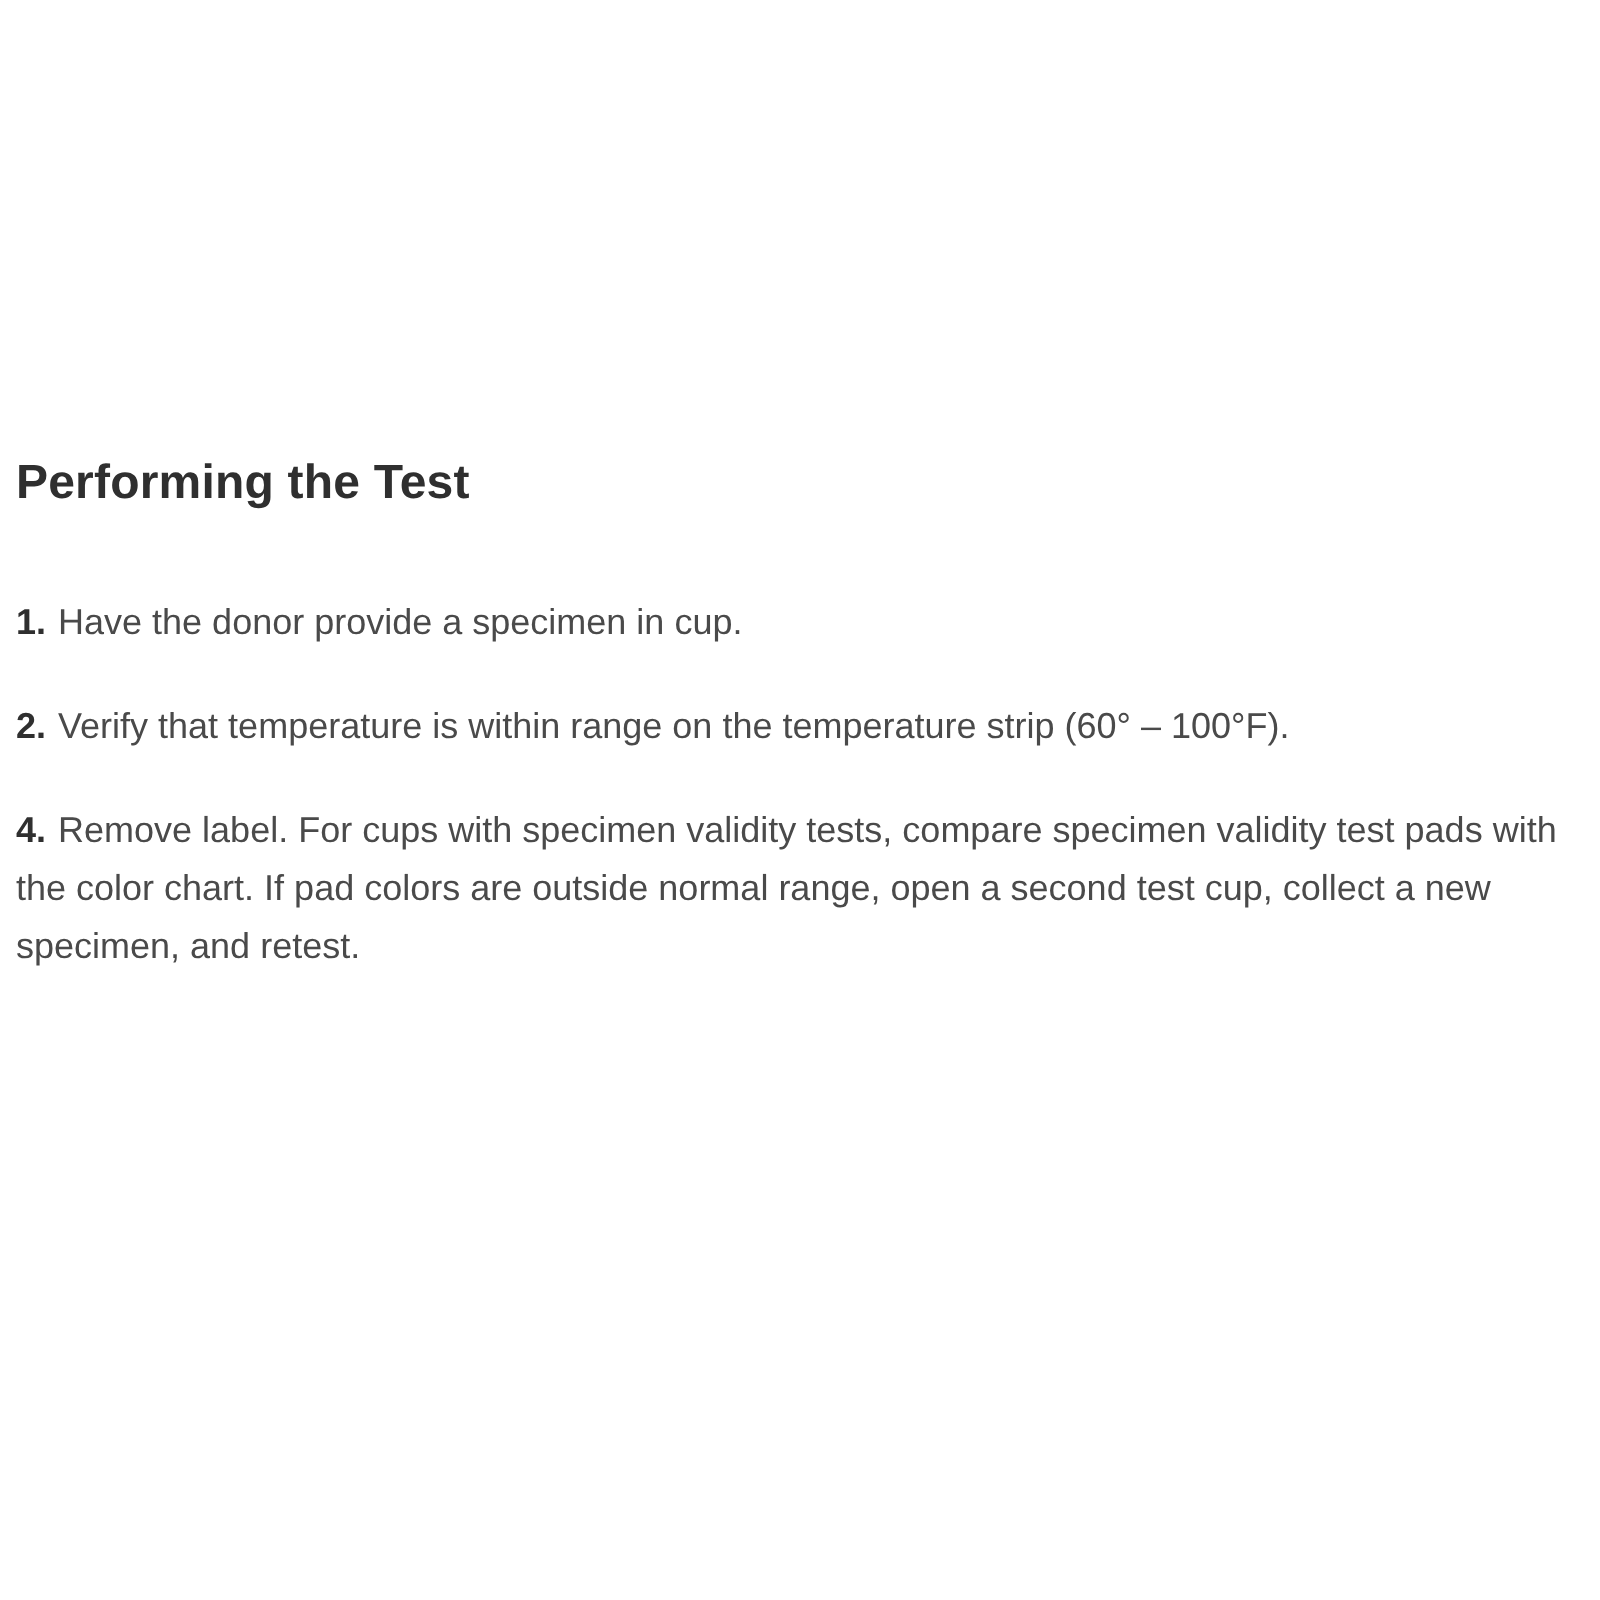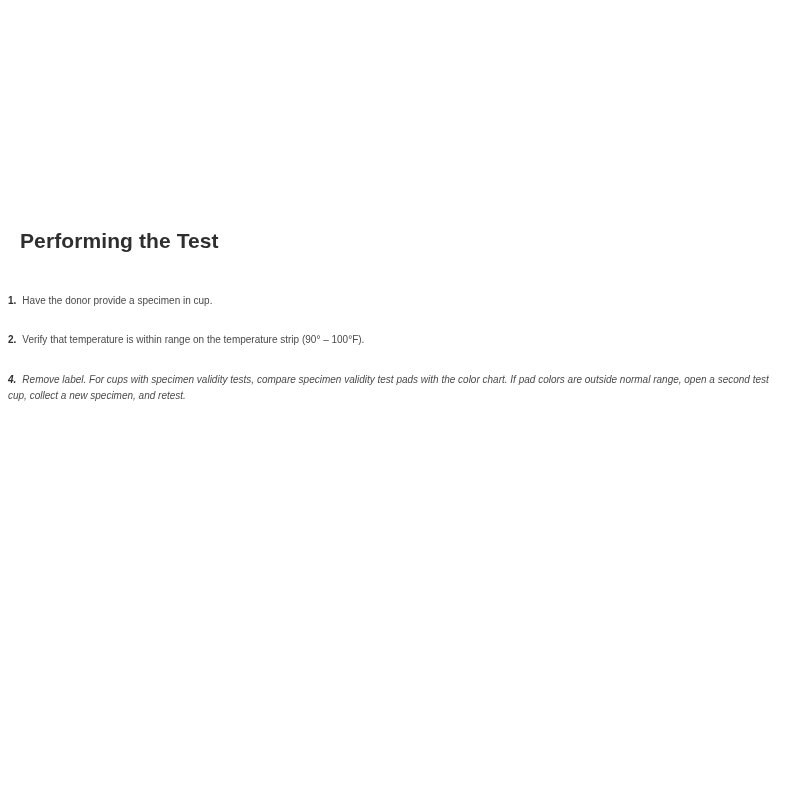--- a/index.html
+++ b/index.html
@@ -21,58 +21,57 @@
     box-sizing: border-box;
     padding: 0 8px 0 8px;
   }
   .content {
     position: absolute;
     left: 8px;
     right: 20px;
     top: 228px;
   }
   .doc-title {
-    font-size: 21px;
+    font-size: 24px;
     font-weight: bold;
     color: #2f2f2f;
     letter-spacing: 0.1px;
-    margin: 0 0 40px 12px;
+    margin: 0 0 40px 0;
     line-height: 1.2;
   }
   .step {
-    font-size: 10px;
+    font-size: 18px;
     line-height: 1.62;
     color: #4a4a4a;
     margin: 0 0 23px 0;
     text-indent: 0;
   }
   .step .num {
     font-weight: bold;
     color: #2f2f2f;
     margin-right: 6px;
   }
   .step.multiline {
     margin-bottom: 23px;
-    font-style: italic;
   }
 </style>
 </head>
 <body>
 
 <div class="page">
   <div class="content">
 
     <h1 class="doc-title">Performing the Test</h1>
 
     <p class="step">
       <span class="num">1.</span><span>Have the donor provide a specimen in cup.</span>
     </p>
 
     <p class="step">
-      <span class="num">2.</span><span>Verify that temperature is within range on the temperature strip (90° – 100°F).</span>
+      <span class="num">2.</span><span>Verify that temperature is within range on the temperature strip (60° – 100°F).</span>
     </p>
 
 
     <p class="step multiline">
       <span class="num">4.</span><span>Remove label.  For cups with specimen validity tests, compare specimen validity test pads with the color chart.  If pad colors are outside normal range, open a second test cup, collect a new specimen, and retest.</span>
     </p>
 
 
   </div>
 </div>

